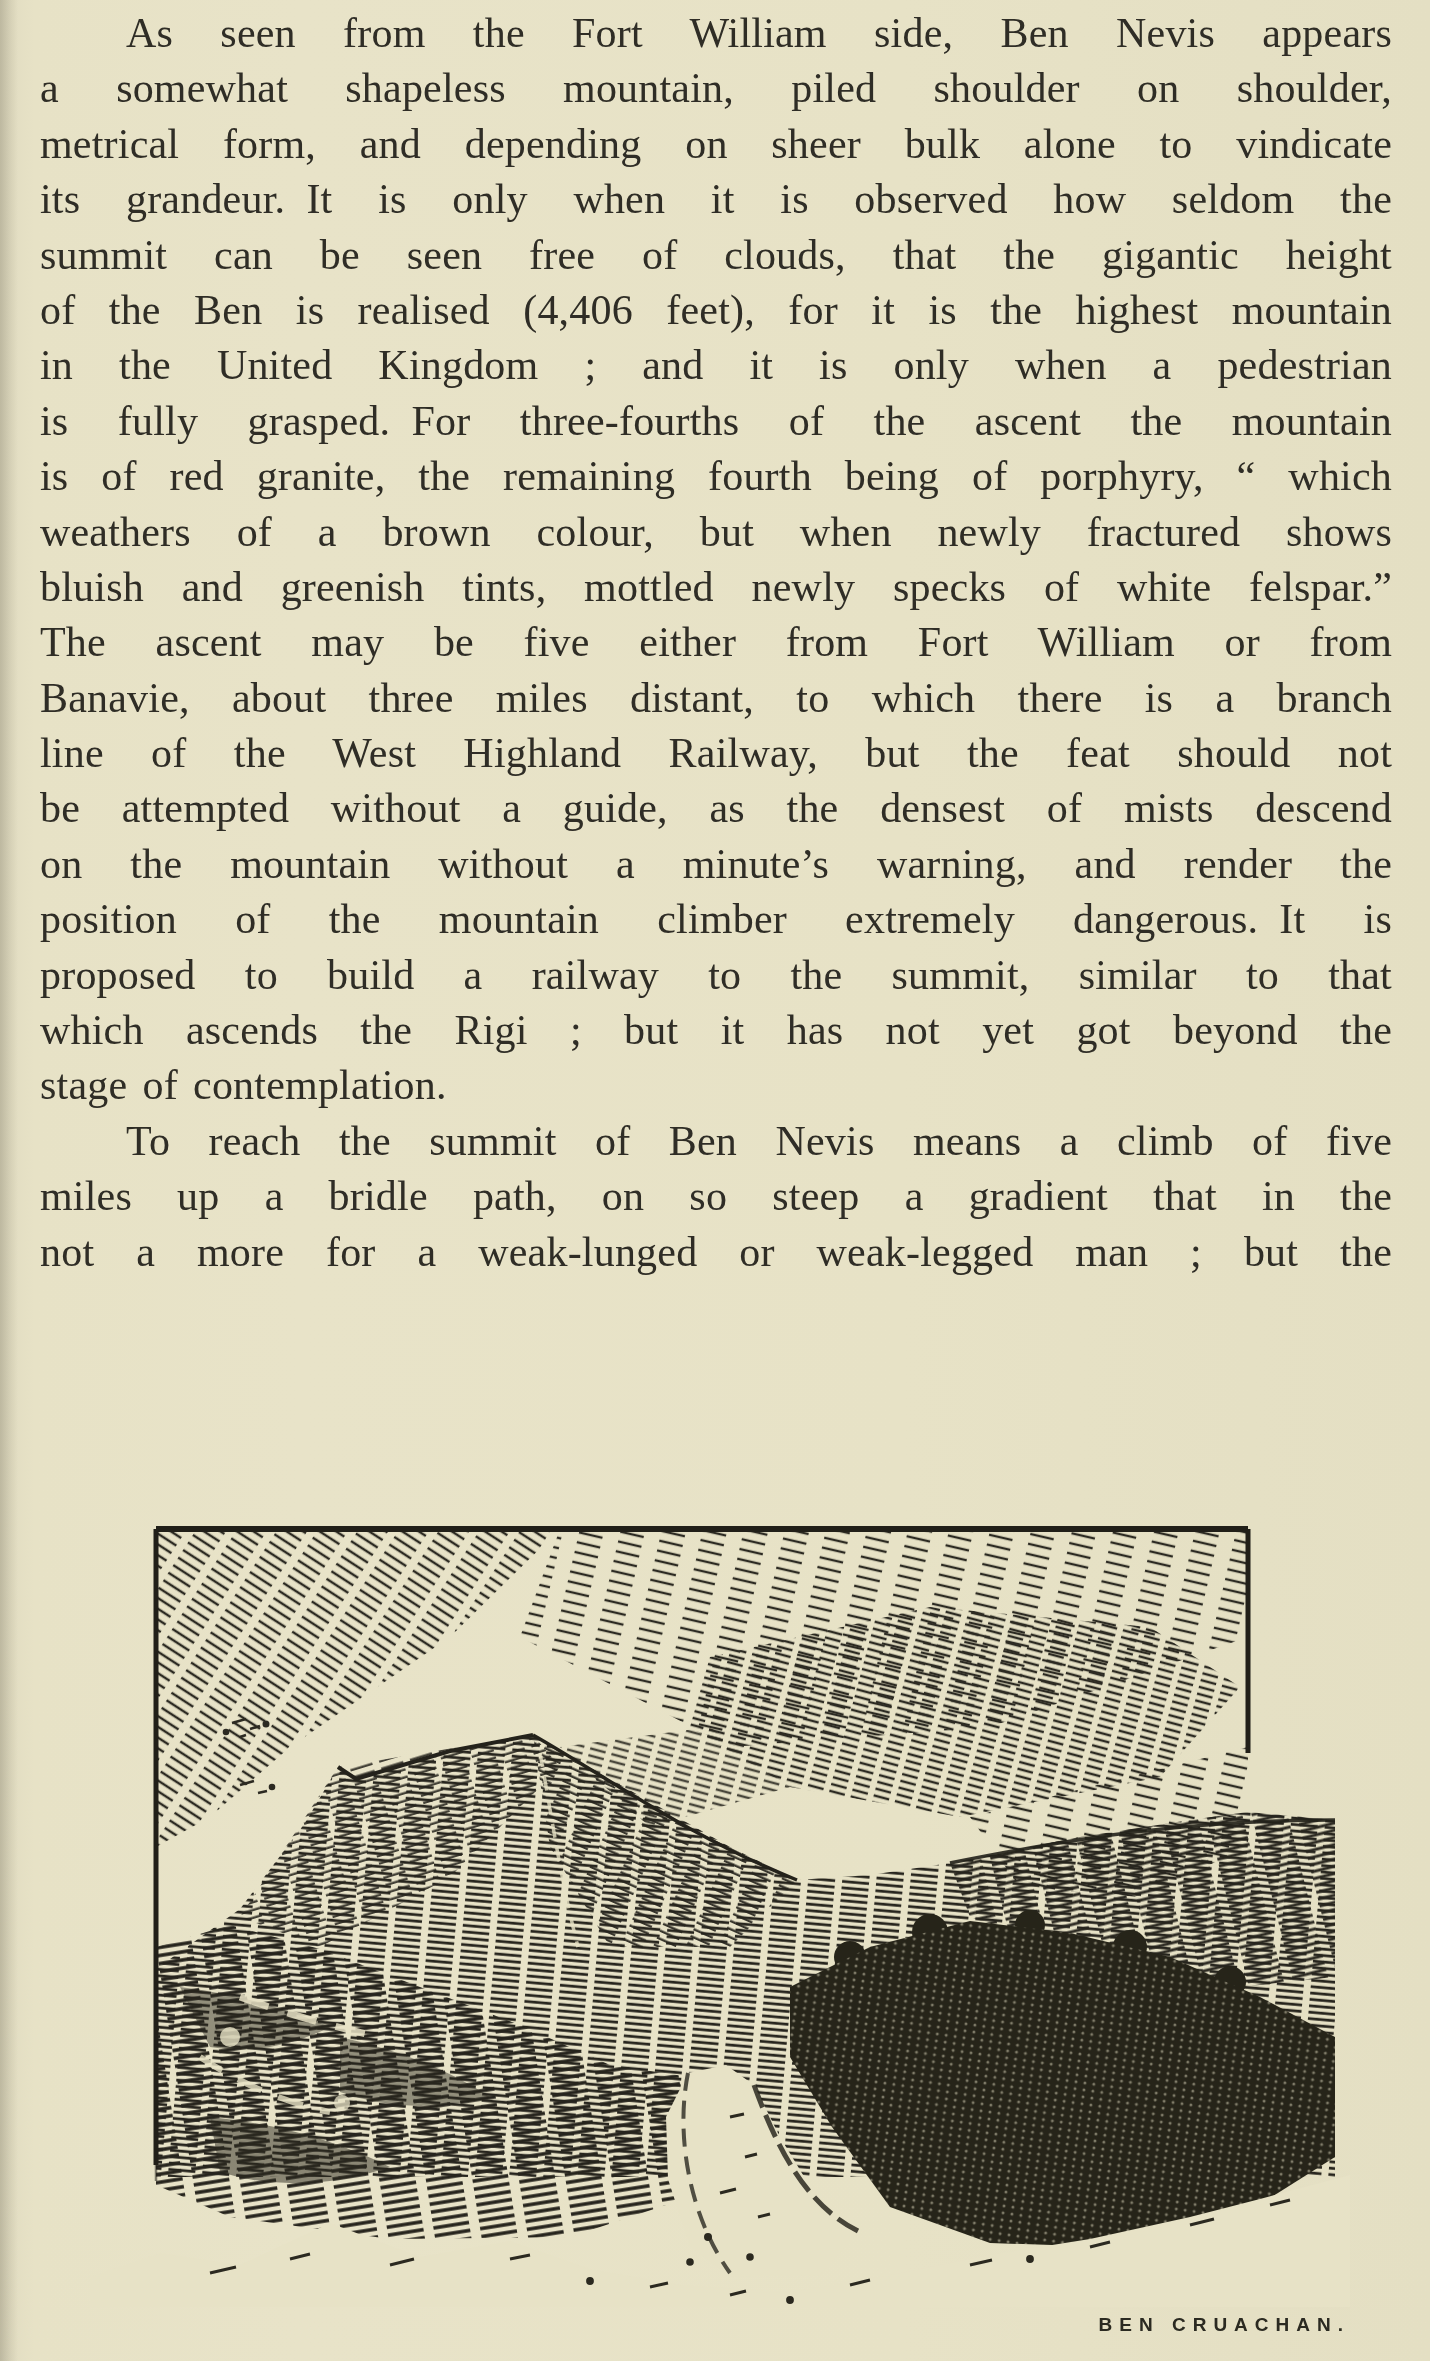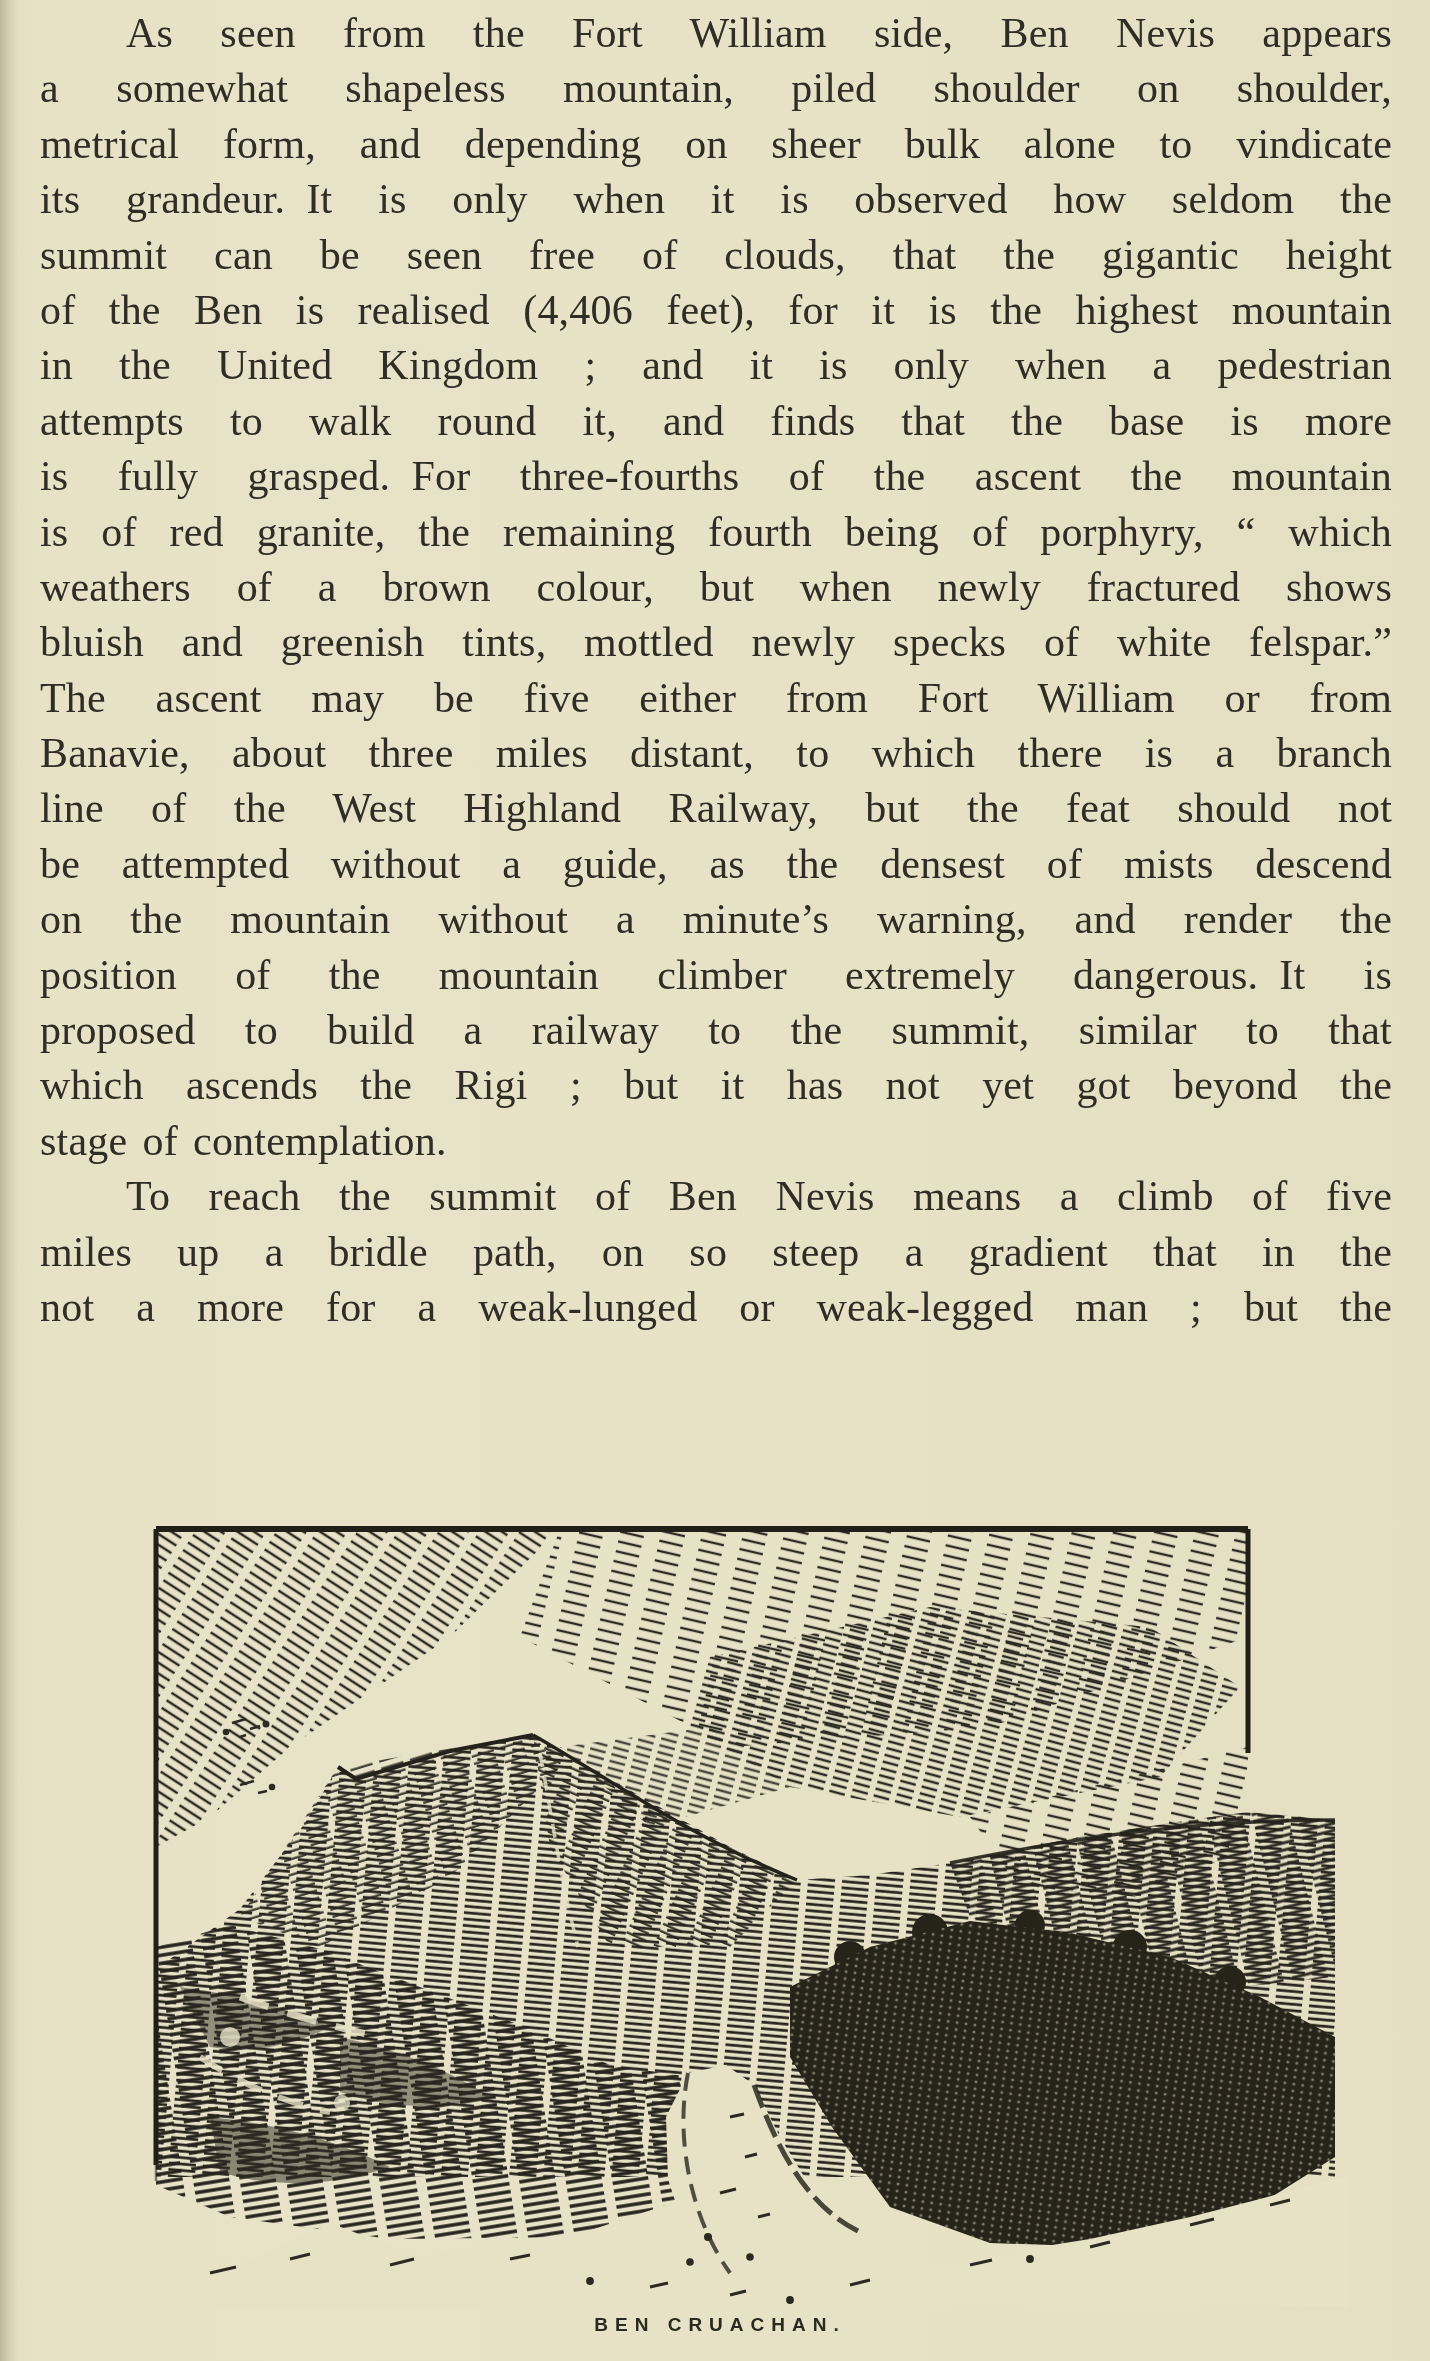--- a/index.html
+++ b/index.html
@@ -17,40 +17,39 @@
   .body-text{
     position:absolute;left:40px;top:6px;width:1352px;
     font-size:42px;line-height:55.4px;letter-spacing:.2px;word-spacing:4.5px;
   }
   .line{text-align:justify;text-align-last:justify;height:55.4px;white-space:normal;}
   .line.ragged{text-align-last:left;}
   .line.indent{text-indent:86px;}
   .illustration{position:absolute;left:90px;top:1517px;width:1260px;height:790px;}
   .caption{
     position:absolute;left:90px;top:2314px;width:1260px;
-    text-align:center;
+    text-align:right;
     font-family:"Liberation Sans","DejaVu Sans",sans-serif;
     font-weight:bold;font-size:19px;letter-spacing:7px;color:#2b2a21;
   }
 </style>
 </head>
 <body>
 
 <div class="page">
   <div class="edge-shade"></div>
 
   <div class="body-text">
       <div class="line indent">As seen from the Fort William side, Ben Nevis appears</div>
       <div class="line">a somewhat shapeless mountain, piled shoulder on shoulder,</div>
       <div class="line">metrical form, and depending on sheer bulk alone to vindicate</div>
       <div class="line">its grandeur. It is only when it is observed how seldom the</div>
       <div class="line">summit can be seen free of clouds, that the gigantic height</div>
       <div class="line">of the Ben is realised (4,406 feet), for it is the highest mountain</div>
       <div class="line">in the United Kingdom ; and it is only when a pedestrian</div>
-      <div class="line">attempts to walk round it, and finds that the base is more</div>
       <div class="line">is fully grasped. For three-fourths of the ascent the mountain</div>
       <div class="line">is of red granite, the remaining fourth being of porphyry, “ which</div>
       <div class="line">weathers of a brown colour, but when newly fractured shows</div>
       <div class="line">bluish and greenish tints, mottled newly specks of white felspar.”</div>
       <div class="line">The ascent may be five either from Fort William or from</div>
       <div class="line">Banavie, about three miles distant, to which there is a branch</div>
       <div class="line">line of the West Highland Railway, but the feat should not</div>
       <div class="line">be attempted without a guide, as the densest of mists descend</div>
       <div class="line">on the mountain without a minute’s warning, and render the</div>
       <div class="line">position of the mountain climber extremely dangerous. It is</div>

